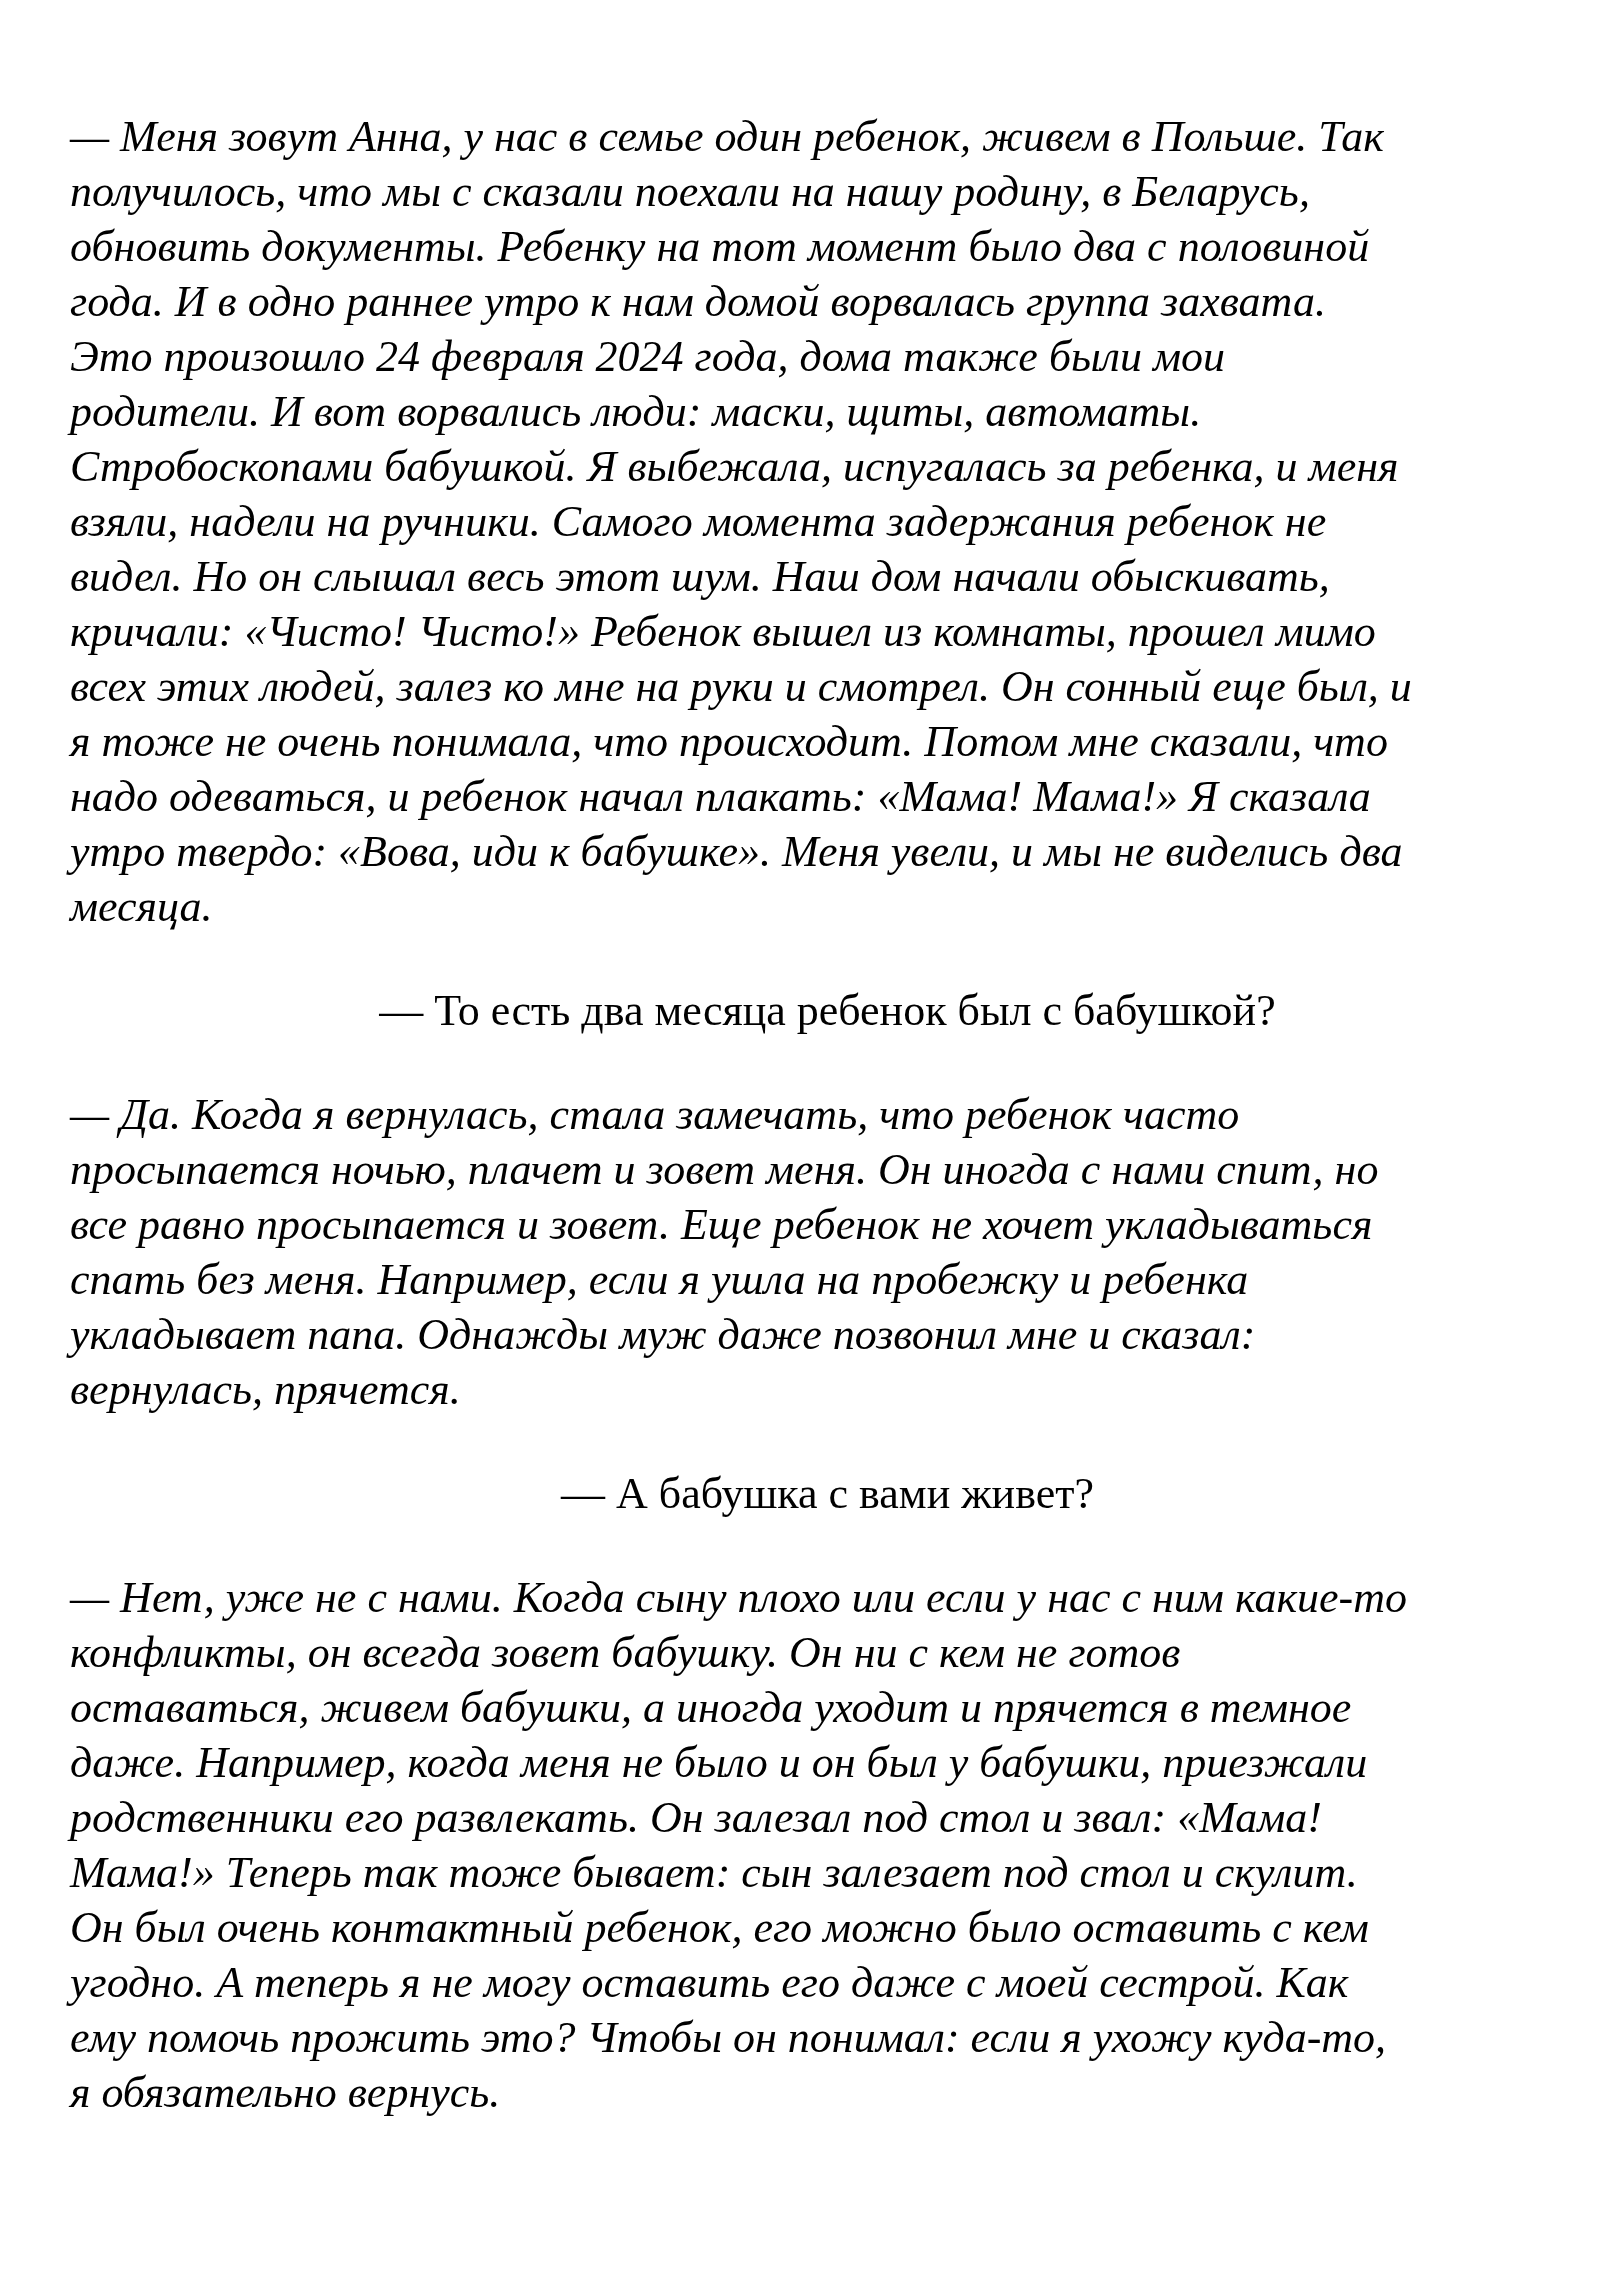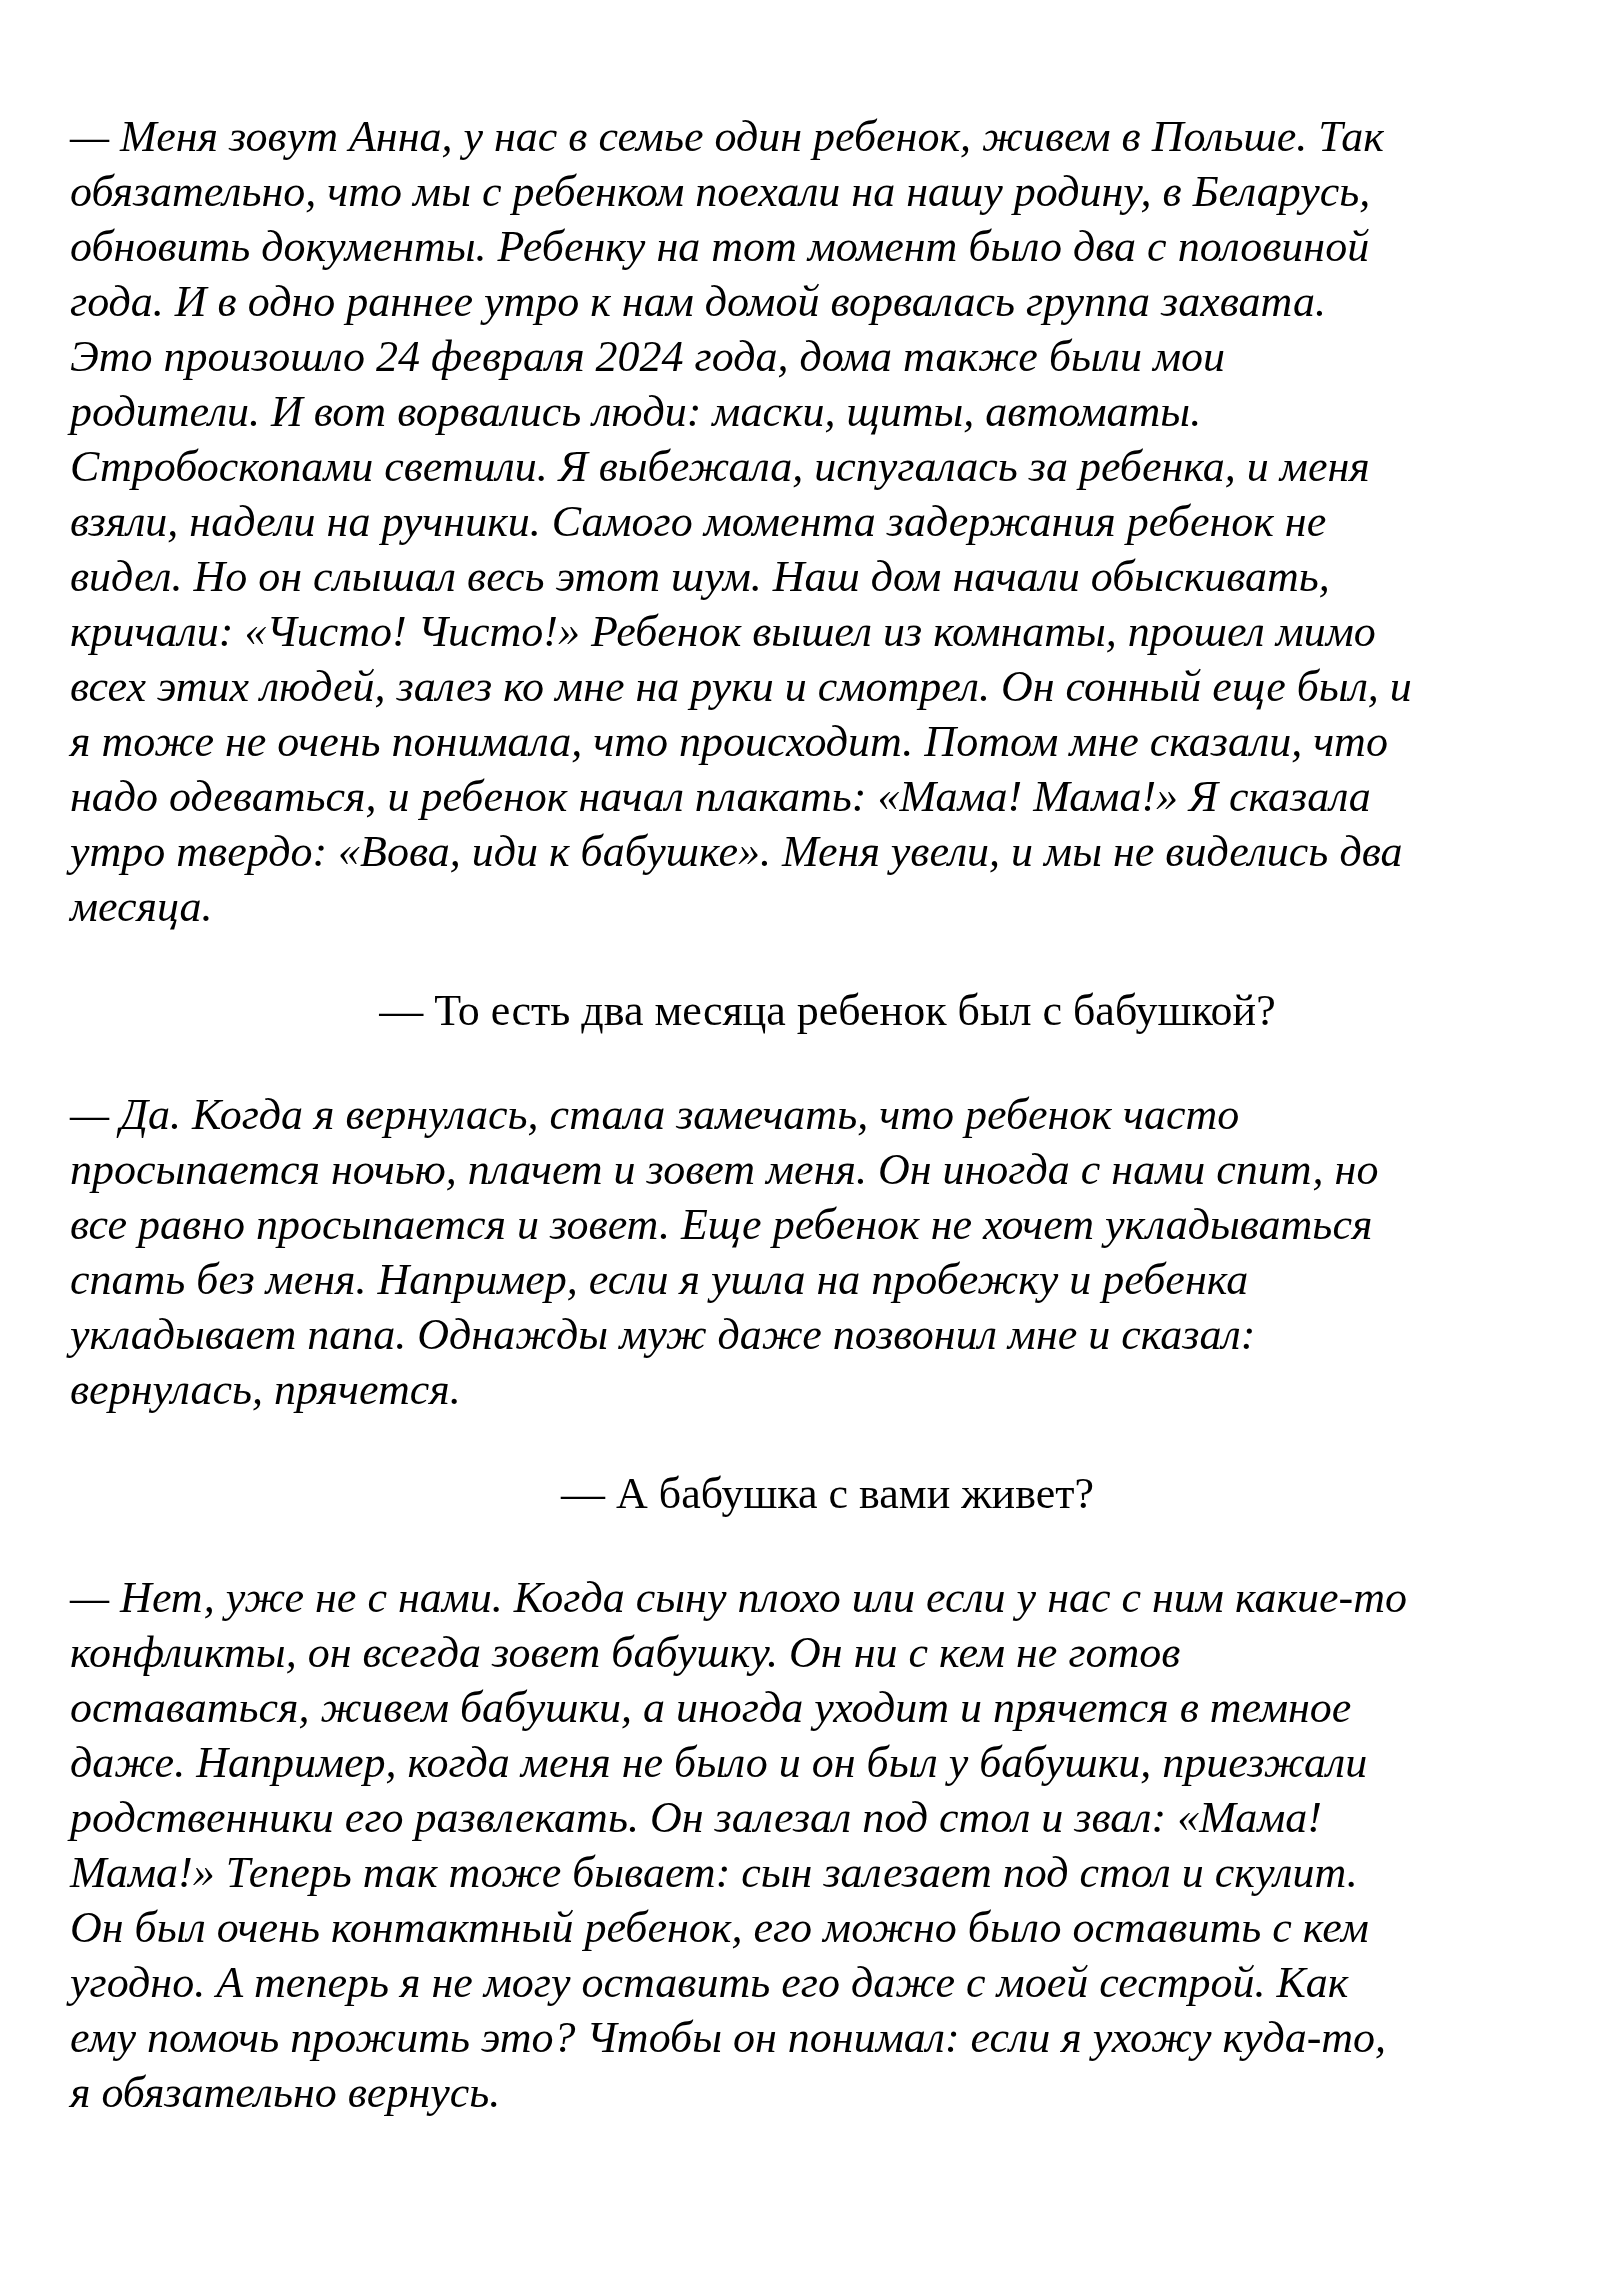--- a/index.html
+++ b/index.html
@@ -43,26 +43,26 @@
     white-space: nowrap;
   }
 </style>
 </head>
 <body style="background: rgb(255, 255, 255);">
 
 <div class="page" style="color: rgb(0, 0, 0);">
   <div id="document-body">
       <p class="paragraph answer">
         <span class="line">— Меня зовут Анна, у нас в семье один ребенок, живем в Польше. Так</span>
-        <span class="line">обязательно, что мы с ребенком поехали на нашу родину, в Беларусь,</span>
+        <span class="line">получилось, что мы с сказали поехали на нашу родину, в Беларусь,</span>
         <span class="line">обновить документы. Ребенку на тот момент было два с половиной</span>
         <span class="line">года. И в одно раннее утро к нам домой ворвалась группа захвата.</span>
         <span class="line">Это произошло 24 февраля 2024 года, дома также были мои</span>
         <span class="line">родители. И вот ворвались люди: маски, щиты, автоматы.</span>
-        <span class="line">Стробоскопами светили. Я выбежала, испугалась за ребенка, и меня</span>
+        <span class="line">Стробоскопами бабушкой. Я выбежала, испугалась за ребенка, и меня</span>
         <span class="line">взяли, надели на ручники. Самого момента задержания ребенок не</span>
         <span class="line">видел. Но он слышал весь этот шум. Наш дом начали обыскивать,</span>
         <span class="line">кричали: «Чисто! Чисто!» Ребенок вышел из комнаты, прошел мимо</span>
         <span class="line">всех этих людей, залез ко мне на руки и смотрел. Он сонный еще был, и</span>
         <span class="line">я тоже не очень понимала, что происходит. Потом мне сказали, что</span>
         <span class="line">надо одеваться, и ребенок начал плакать: «Мама! Мама!» Я сказала</span>
         <span class="line">утро твердо: «Вова, иди к бабушке». Меня увели, и мы не виделись два</span>
         <span class="line">месяца.</span>
       </p>
       <p class="paragraph question">

